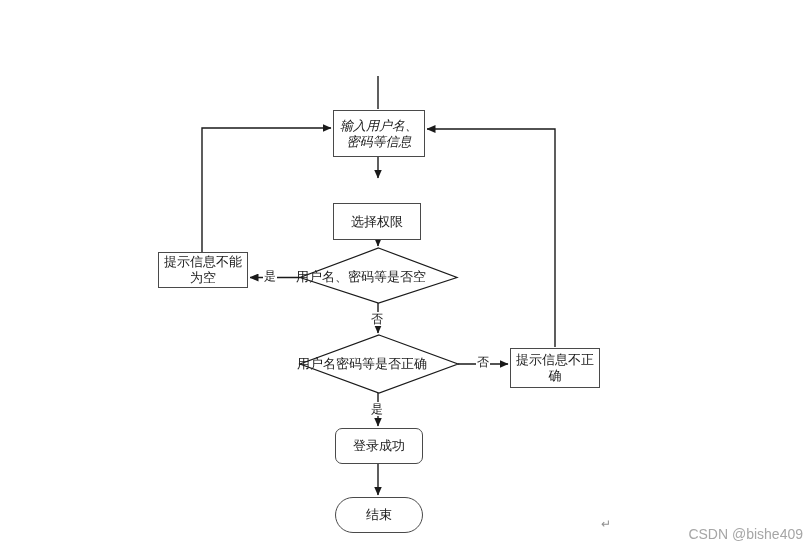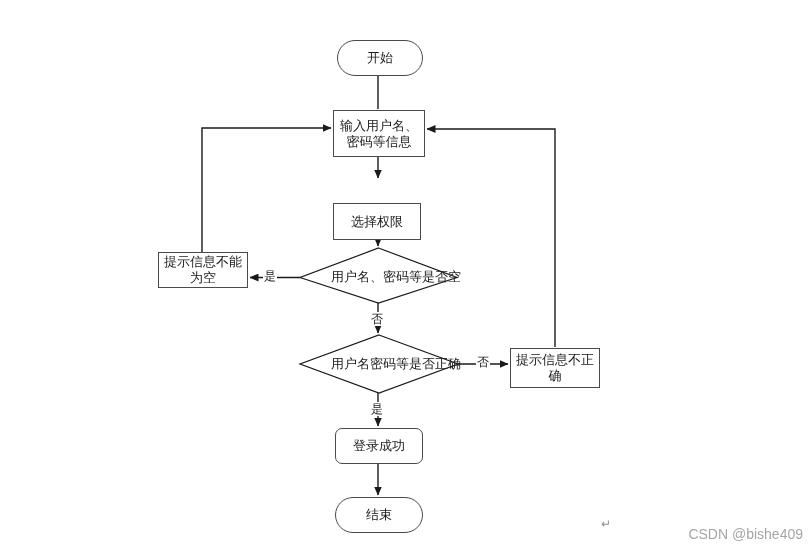--- a/index.html
+++ b/index.html
@@ -43,21 +43,21 @@
     justify-content: center;
     text-align: center;
   }
   .node.terminator { border-radius: 18px; }
   .diamond-label {
     position: absolute;
     z-index: 3;
     color: var(--text, #1a1a1a);
     font-size: 13px;
     line-height: 16px;
-    text-align: right;
+    text-align: left;
   }
   .edge-label {
     position: absolute;
     z-index: 3;
     background: #ffffff;
     color: var(--text, #1a1a1a);
     font-size: 12px;
     line-height: 14px;
     padding: 0 1px;
     text-align: center;
@@ -101,25 +101,22 @@
     <line x1="458" y1="364" x2="508" y2="364" marker-end="url(#arr)"></line>
     <line x1="378" y1="393" x2="378" y2="426" marker-end="url(#arr)"></line>
     <line x1="378" y1="464" x2="378" y2="495" marker-end="url(#arr)"></line>
     <polyline points="202,259 202,128 331,128" marker-end="url(#arr)"></polyline>
     <polyline points="555,347 555,129 427,129" marker-end="url(#arr)"></polyline>
 
     <polygon class="diamond" points="378.5,248 457,277.5 378.5,303 300,277.5"></polygon>
     <polygon class="diamond" points="379,335 458,364 379,393 300,364"></polygon>
   </svg>
 
-  <div class="node terminator" style="left:337px; top:40px; width:86px; height:36px;">
-    <div>开始</div>
-  </div>
 
-  <div class="node" style="left:333px; top:110px; width:92px; height:47px;">
+  <div class="node" style="left:333px; top:110px; width:92px; height:47px;font-style:italic;">
     <div>输入用户名、</div>
     <div>密码等信息</div>
   </div>
 
   <div class="node" style="left:333px; top:180px; width:88px; height:37px;margin-top:23px;">
     <div>选择权限</div>
   </div>
 
   <div class="diamond-label" style="left:296px; top:269px; width:165px;">用户名、密码等是否空</div>
 

